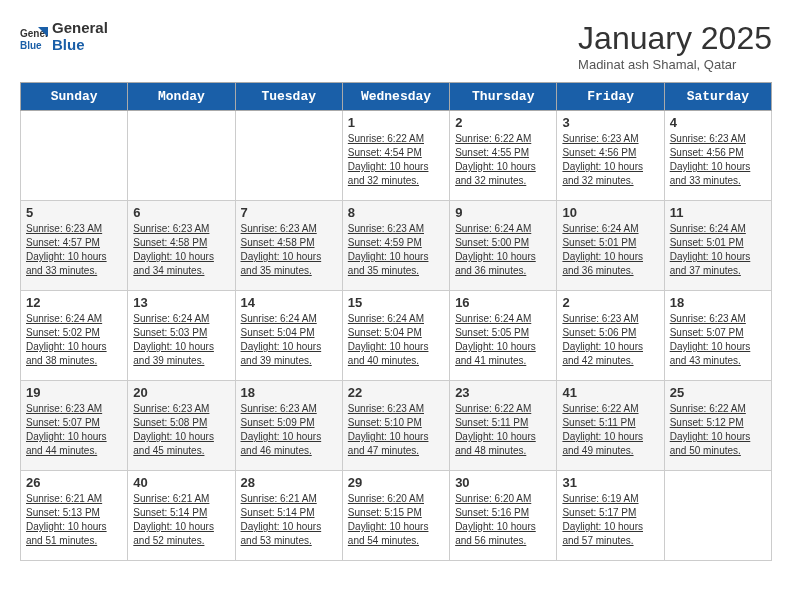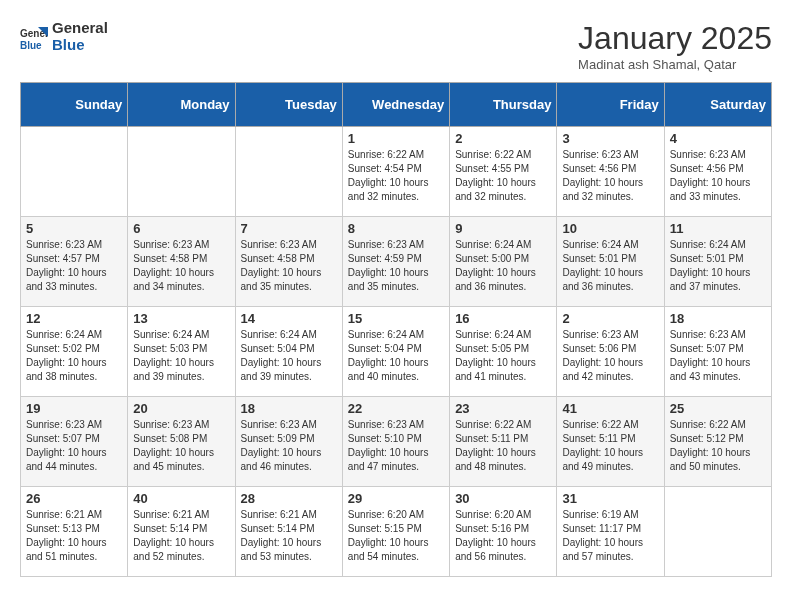--- a/index.html
+++ b/index.html
@@ -39,23 +39,24 @@
     table {
       width: 100%;
       border-collapse: collapse;
       table-layout: fixed;
     }
     thead tr th {
       background-color: #1a5fa8;
       color: #fff;
       font-size: 13px;
       font-weight: bold;
-      padding: 14px 5px;
-      text-align: right;
+      padding: 6px 5px;
+      text-align: center;
       border: 1px solid #aaa;
+      font-family: Liberation Mono, monospace;
     }
     tbody tr td {
       vertical-align: top;
       border: 1px solid #ccc;
       padding: 4px 5px;
       font-size: 10px;
       color: #333;
       height: 90px;
       background: #fff;
     }
@@ -64,20 +65,21 @@
     }
     .day-number {
       font-size: 13px;
       font-weight: bold;
       margin-bottom: 2px;
     }
     .day-detail {
       font-size: 10px;
       line-height: 1.4;
       color: #333;
+      text-decoration: underline;
     }
     .empty-cell {
       background: #fff !important;
     }
   </style>
 </head>
 <body>
 
 <div class="header">
   <div class="logo">
@@ -298,19 +300,19 @@
         </td>
         <td>
           <div class="day-number">30</div>
           <div class="day-detail" style="white-space: pre-line;">Sunrise: 6:20 AM
 Sunset: 5:16 PM
 Daylight: 10 hours and 56 minutes.</div>
         </td>
         <td>
           <div class="day-number">31</div>
           <div class="day-detail" style="white-space: pre-line;">Sunrise: 6:19 AM
-Sunset: 11:17 PM
+Sunset: 5:17 PM
 Daylight: 10 hours and 57 minutes.</div>
         </td>
         <td class="empty-cell"></td>
       </tr>
     </tbody>
 </table>
 
 </body></html>

